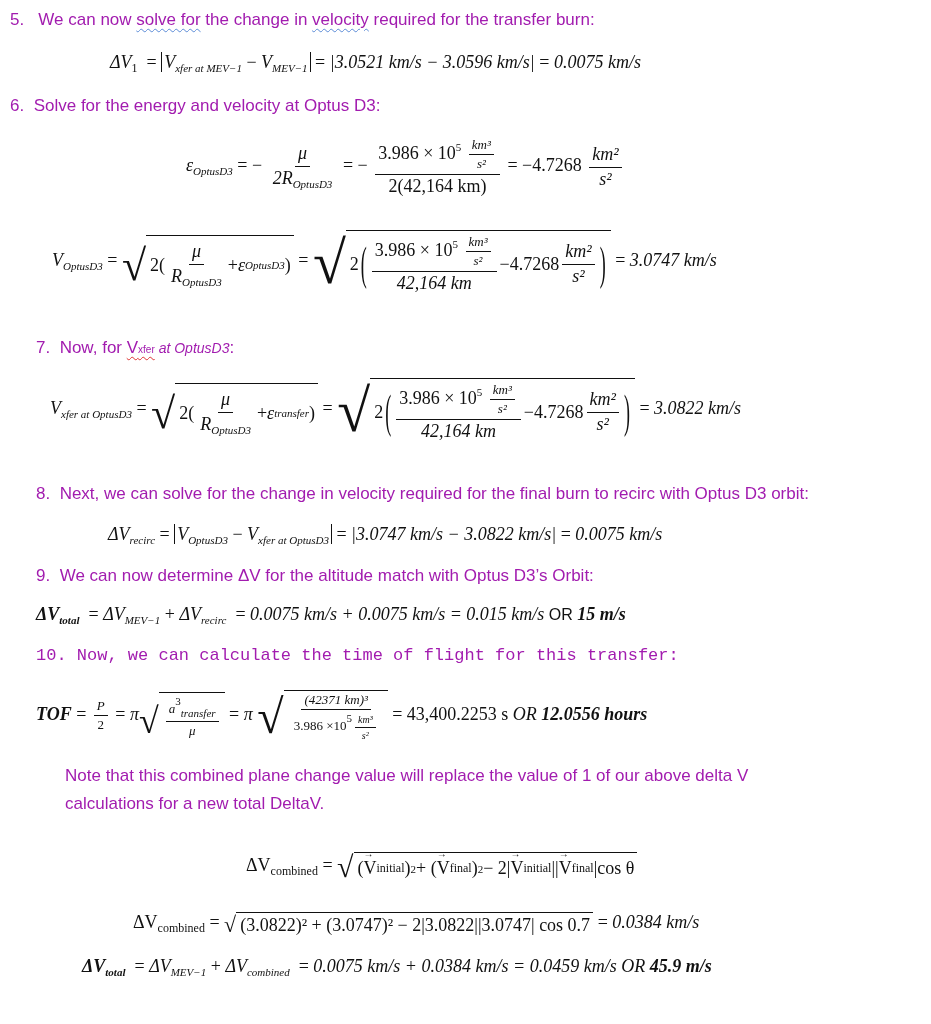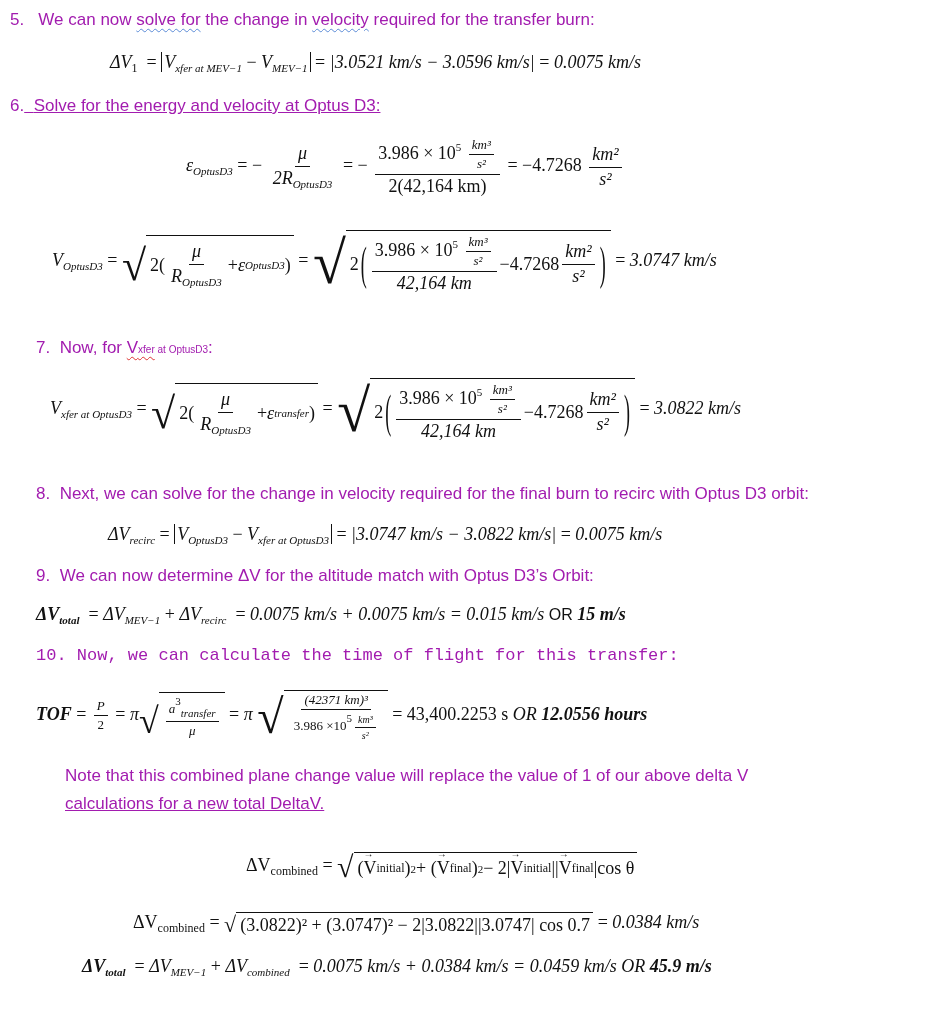--- a/index.html
+++ b/index.html
@@ -34,21 +34,21 @@
   <span class="num">5.</span>&nbsp;&nbsp;
   <span>We can now </span><span class="squig">solve for</span><span> the change in </span><span class="squig">velocity</span><span> required for the transfer burn:</span>
 </div>
 
 <div class="abs math" style="left:110px; top:52px;">
   <span class="mi">ΔV</span><span class="subn">1</span>
   &nbsp;=&nbsp;<span class="abs-bar"><span class="mi">V</span><span class="sub">xfer at MEV−1</span> − <span class="mi">V</span><span class="sub">MEV−1</span></span>
   = <span class="mi">|3.0521 km/s − 3.0596 km/s|</span> = <span class="mi">0.0075 km/s</span>
 </div>
 
-<div class="abs step" style="left:10px; top:96px;text-decoration:underline;">
+<div class="abs step" style="left:10px; top:96px;">
   <span class="num">6.</span>&nbsp;&nbsp;<span>Solve for the energy and velocity at Optus D3:</span>
 </div>
 
 <div class="abs math" style="left:186px; top:138px;">
   <span class="mi">ε</span><span class="sub">OptusD3</span> = −
   <span class="frac">
     <span class="n mi">μ</span>
     <span class="d"><span class="mi">2R</span><span class="sub">OptusD3</span></span>
   </span> = −
   <span class="frac">
@@ -89,21 +89,21 @@
     − <span>4.7268</span>
     <span class="frac">
           <span class="n mi">km²</span>
           <span class="d mi">s²</span>
         </span><span class="paren">)</span></span>
     </span>
   = <span class="mi">3.0747 km/s</span>
 </div>
 
 <div class="abs step" style="left:36px; top:338px;">
-  <span class="num">7.</span>&nbsp;&nbsp;<span>Now, for </span><span class="squig-red"><span>V</span><span style="font-size:10px;">xfer</span></span><span style="font-size:10px;"> at OptusD3</span><span>:</span>
+  <span class="num">7.</span>&nbsp;&nbsp;<span>Now, for </span><span class="squig-red"><span>V</span><span style="font-size:10px;">xfer</span></span><span style="font-size:14px;font-style:italic;"> at OptusD3</span><span>:</span>
 </div>
 
 <div class="abs math" style="left:50px; top:378px;">
   <span class="mi">V</span><span class="sub">xfer at OptusD3</span> =
   <span class="sqrt">
       <span class="rad" style="font-size:44px; line-height:1;">√</span>
       <span class="body" style="padding-top:6px;">2(<span class="frac">
           <span class="n mi">μ</span>
           <span class="d"><span class="mi">R</span><span class="sub">OptusD3</span></span>
         </span> + <span class="mi">ε</span><span class="sub">transfer</span>)</span>
@@ -181,21 +181,21 @@
         </span>
       </span>
     </span>
   = <span>43,400.2253 s</span>
   <span class="mi">OR</span>
   <span class="bold mi">12.0556 hours</span>
 </div>
 
 <div class="abs step" style="left:36px; top:762px; line-height:28px;">
   <div style="padding-left:29px;">Note that this combined plane change value will replace the value of 1 of our above delta V</div>
-  <div style="padding-left:29px;text-decoration:underline;">calculations for a new total DeltaV.</div>
+  <div style="padding-left:29px;">calculations for a new total DeltaV.</div>
 </div>
 
 <div class="abs math" style="left:246px; top:852px;">
   <span>ΔV</span><span class="subn">combined</span> =
   <span class="sqrt">
       <span class="rad" style="font-size:30px;line-height:1;">√</span>
       <span class="body">
     (<span class="vec">V</span><span class="subn">initial</span>)<span class="sup">2</span> + (<span class="vec">V</span><span class="subn">final</span>)<span class="sup">2</span> − 2|<span class="vec">V</span><span class="subn">initial</span>||<span class="vec">V</span><span class="subn">final</span>| <span>cos θ</span>
   </span>
     </span>

